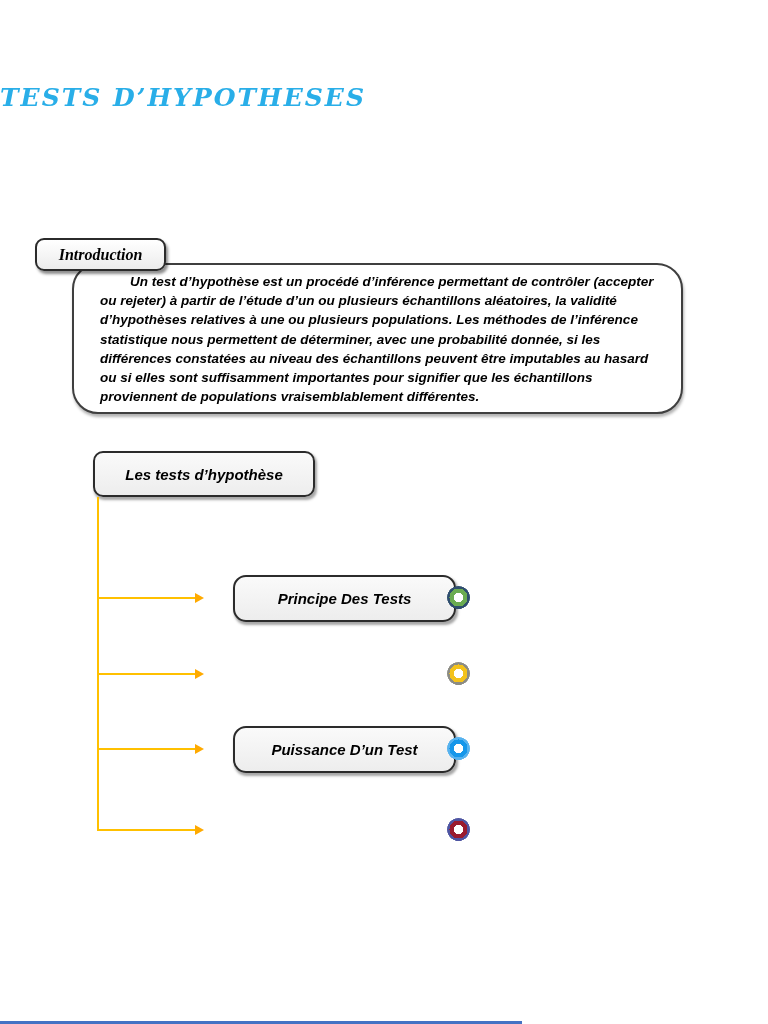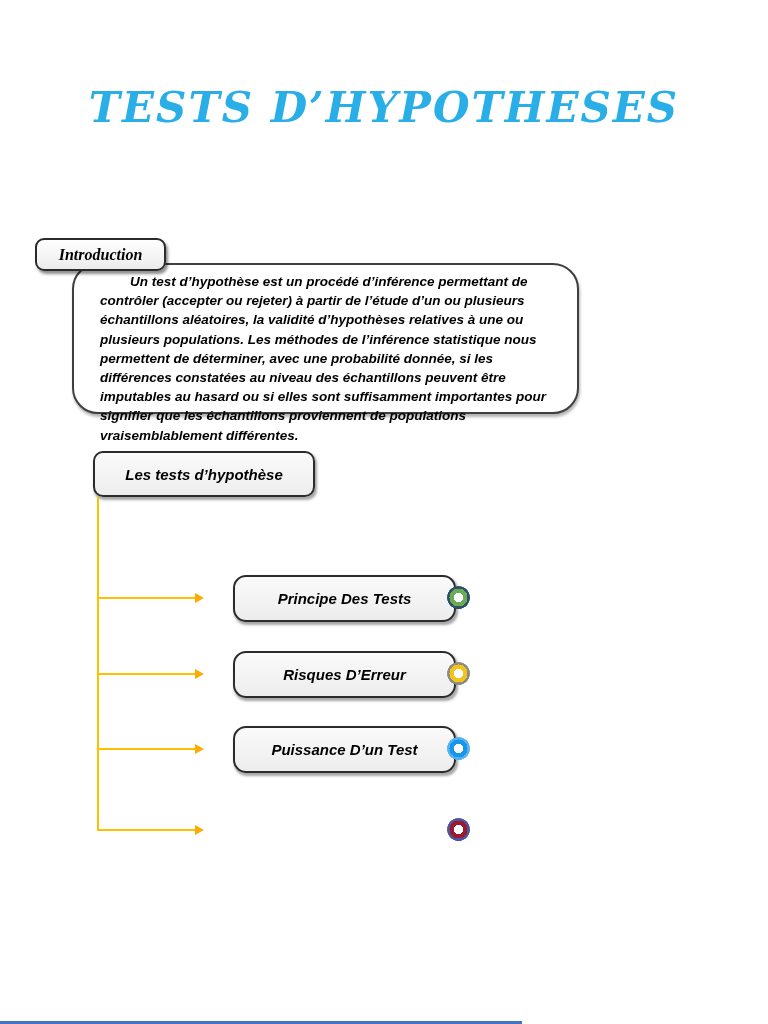--- a/index.html
+++ b/index.html
@@ -8,38 +8,38 @@
     font-family:"Liberation Sans", sans-serif; overflow:hidden;
   }
 
   
   .chapter {
     position:absolute; top:50px; left:0; width:100%; text-align:center;
     font-family:"DejaVu Serif", serif; font-style:italic; font-weight:600;
     font-size:27px; color:#4e7a28; letter-spacing:1px;
   }
   .main-title {
-    position:absolute; top:83px; left:0; width:100%; text-align:center;
+    position:absolute; top:83px; left:0; width:100%; text-align:left;
     font-family:"DejaVu Serif", serif; font-style:italic; font-weight:bold;
-    font-size:42px; color:#29aee8; letter-spacing:2px;
+    font-size:25px; color:#29aee8; letter-spacing:2px;
   }
 
   
   .intro-label {
     position:absolute; left:35px; top:238px; width:127px; height:29px;
     background:linear-gradient(180deg,#ffffff 0%,#ececec 100%);
     border:2px solid #2b2b2b; border-radius:9px;
     box-shadow:2px 3px 3px rgba(0,0,0,0.45);
     display:flex; align-items:center; justify-content:center;
     font-weight:bold; font-style:italic; font-size:16px; color:#000;
     z-index:3;
     font-family:Liberation Serif, serif;
   }
   .intro-box {
-    position:absolute; left:72px; top:263px; width:507px; height:151px;
+    position:absolute; left:72px; top:263px; width:611px; height:151px;
     background:#ffffff; border:2px solid #3f3f3f; border-radius:26px;
     box-shadow:1px 3px 3px rgba(0,0,0,0.3);
     z-index:2; box-sizing:border-box;
   }
   .intro-text {
     margin:7px 26px 0 26px;
     font-weight:bold; font-style:italic; font-size:13.5px; line-height:19.2px;
     color:#000; text-indent:30px; text-align:left;
   }
 
@@ -109,23 +109,20 @@
   <div class="branch" style="top: 829px; background: rgb(255, 192, 0);"></div>
   <div class="arrowhead" style="top:825px"></div>
 
   <div class="node root-node">
     <span>Les tests d’hypothèse</span>
   </div>
 
   <div class="node item-node" style="top:575px">
     <span>Principe Des Tests</span>
   </div>
-  <div class="node item-node" style="top:651px">
-    <span>Risques D’Erreur</span>
-  </div>
   <div class="node item-node" style="top:726px">
     <span>Puissance D’un Test</span>
   </div>
 
   <span class="donut" style="top: 586px; background: radial-gradient(circle, rgb(255, 255, 255) 0px, rgb(255, 255, 255) 4.5px, rgb(107, 172, 81) 4.5px, rgb(107, 172, 81) 9px, rgb(47, 78, 110) 9px, rgb(47, 78, 110) 11.5px, transparent 11.5px);"></span>
   <span class="donut" style="top: 662px; background: radial-gradient(circle, rgb(255, 255, 255) 0px, rgb(255, 255, 255) 4.5px, rgb(243, 194, 27) 4.5px, rgb(243, 194, 27) 9px, rgb(140, 140, 132) 9px, rgb(140, 140, 132) 11.5px, transparent 11.5px);"></span>
   <span class="donut" style="top: 737px; background: radial-gradient(circle, rgb(255, 255, 255) 0px, rgb(255, 255, 255) 4.5px, rgb(22, 151, 234) 4.5px, rgb(22, 151, 234) 9px, rgb(87, 178, 238) 9px, rgb(87, 178, 238) 11.5px, transparent 11.5px);"></span>
   <span class="donut" style="top: 818px; background: radial-gradient(circle, rgb(255, 255, 255) 0px, rgb(255, 255, 255) 4.5px, rgb(154, 27, 47) 4.5px, rgb(154, 27, 47) 9px, rgb(78, 85, 162) 9px, rgb(78, 85, 162) 11.5px, transparent 11.5px);"></span>
 
   <div class="bottom-line" style="background: rgb(68, 114, 196);"></div>

